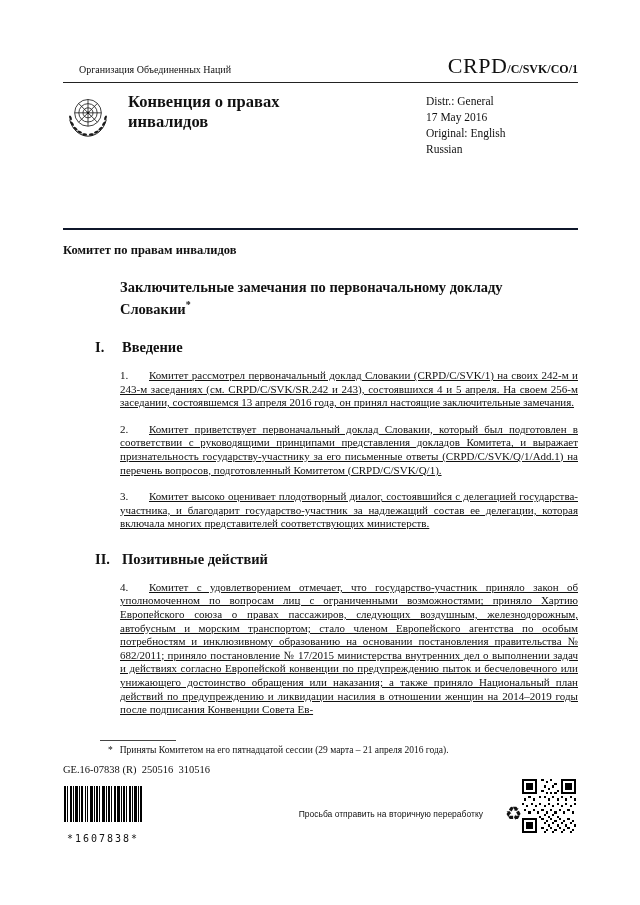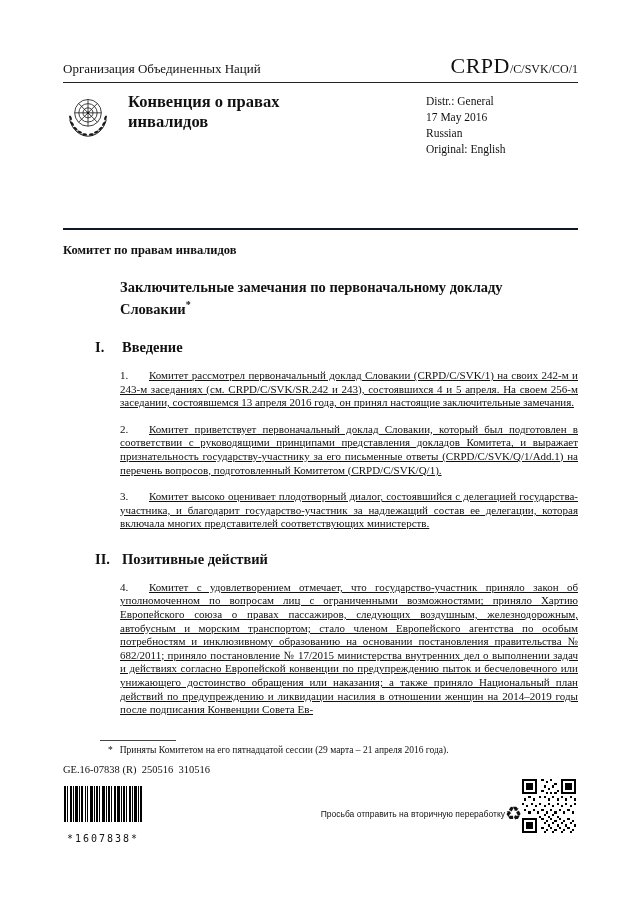--- a/index.html
+++ b/index.html
@@ -15,24 +15,24 @@
     position: absolute; inset: 0;
     padding: 53px 62px 0 63px;
     box-sizing: border-box;
   }
 
   
   .masthead-top {
     display: flex; justify-content: space-between; align-items: baseline;
     border-bottom: 1px solid #222; padding-bottom: 3px;
   }
-  .org-name { font-size: 13px; }
+  .org-name { font-size: 10px; margin-left: 16px; }
   .doc-symbol { white-space: nowrap; }
   .doc-symbol .big { font-size: 22px; letter-spacing: .5px; }
-  .doc-symbol .rest { font-size: 12px; }
+  .doc-symbol .rest { font-size: 12px; font-weight: bold; }
 
   .masthead-mid {
     display: flex; align-items: flex-start;
     padding-top: 9px; min-height: 147px; box-sizing: border-box;
     border-bottom: 2px solid #0f172a;
   }
   .emblem { width: 50px; height: 50px; flex: 0 0 auto; }
   .conv-title {
     font-size: 16.5px; font-weight: bold; line-height: 1.2;
     margin-left: 15px; width: 205px;
@@ -67,21 +67,21 @@
 
   
   .ge-number { position: absolute; left: 63px; top: 764px; font-size: 10.5px; white-space: pre; }
   .barcode-wrap { position: absolute; left: 63px; top: 786px; width: 80px; text-align: center; }
   .barcode-label {
     font-family: "DejaVu Sans Mono", monospace;
     font-size: 10px; letter-spacing: 2px; margin-top: 7px; white-space: nowrap;
   }
   .recycle-note {
     position: absolute; top: 804px; left: 280px; width: 242px;
-    display: flex; align-items: center; justify-content: flex-end; gap: 0;
+    display: flex; align-items: center; justify-content: flex-end; gap: 22px;
     font-size: 8.5px; font-family: "Liberation Sans", sans-serif;
   }
   .recycle-glyph { font-size: 19px; line-height: 1; }
   .qr-wrap { position: absolute; top: 779px; left: 522px; }
 </style>
 </head>
 <body>
 
 <div class="page">
 
@@ -118,22 +118,22 @@
         <ellipse cx="49" cy="38" rx="3" ry="1.4" transform="rotate(-55 49 38)"></ellipse>
         <ellipse cx="45" cy="44" rx="3" ry="1.4" transform="rotate(-40 45 44)"></ellipse>
         <ellipse cx="40" cy="48" rx="3" ry="1.4" transform="rotate(-25 40 48)"></ellipse>
         <ellipse cx="34" cy="51" rx="3" ry="1.4" transform="rotate(-10 34 51)"></ellipse>
       </g>
     </svg>
     <div class="conv-title">Конвенция о правах инвалидов</div>
     <div class="distr-block">
       <div>Distr.: General</div>
       <div>17 May 2016</div>
+      <div>Original: English</div>
       <div>Russian</div>
-      <div>Original: English</div>
     </div>
   </div>
 
   <div class="committee">Комитет по правам инвалидов</div>
 
   <div class="doc-title">
     <span>Заключительные замечания по первоначальному докладу Словакии</span><sup>*</sup>
   </div>
 
   <div class="section-head">

